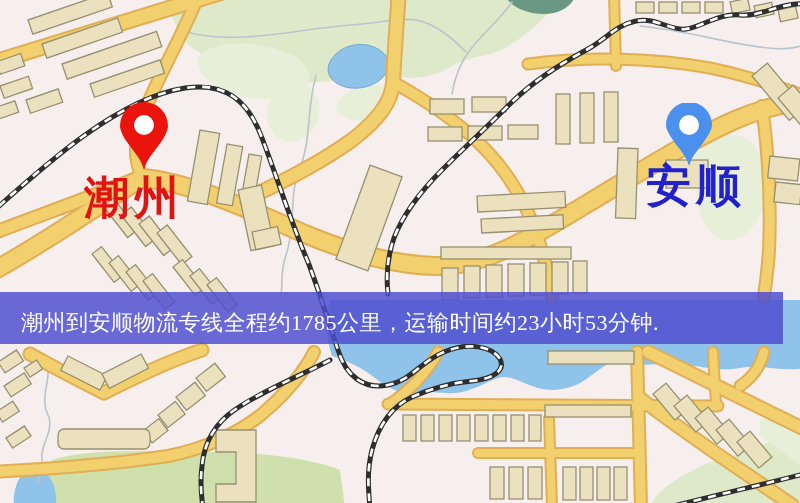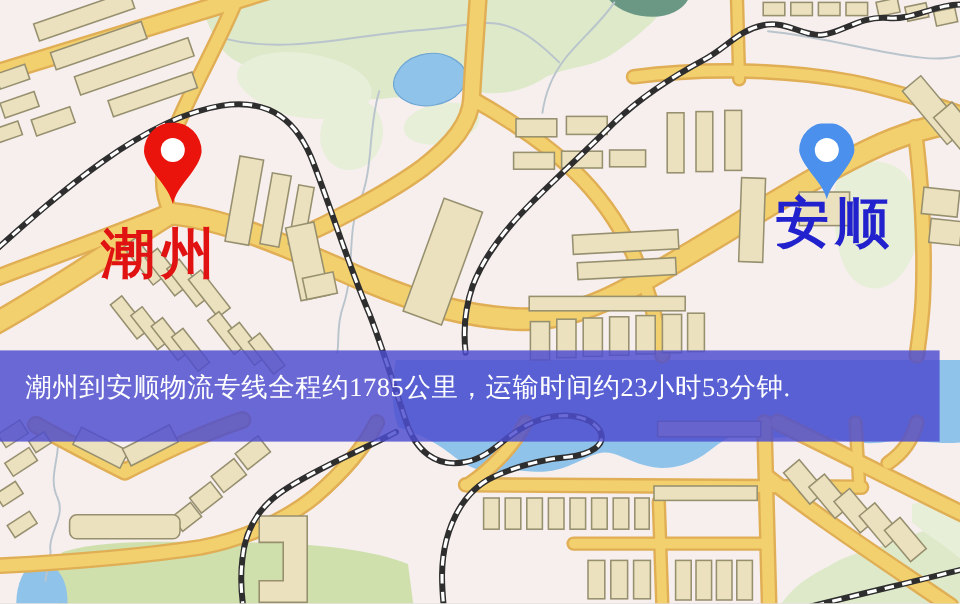--- a/index.html
+++ b/index.html
@@ -16,40 +16,40 @@
   .water{fill:var(--map-water,#8fc3ea);}
   .pond{fill:var(--map-pond,#6a9884);}
   .stream{stroke:var(--map-stream,#b9c4cc);fill:none;stroke-width:1.6;stroke-linecap:round;}
   .rc{stroke:var(--map-road-casing,#e0ae55);fill:none;stroke-linecap:round;stroke-linejoin:round;}
   .rf{stroke:var(--map-road,#f3d06e);fill:none;stroke-linecap:round;stroke-linejoin:round;}
   .b{fill:var(--map-building,#ece1bf);stroke:var(--map-building-stroke,#97906f);stroke-width:1.3;}
   .rail1{stroke:var(--map-railway,#2e2e2e);stroke-width:5;fill:none;stroke-linecap:round;}
   .rail2{stroke:var(--map-railway-dash,#fff);stroke-width:2.6;fill:none;stroke-dasharray:8 7;}
   
   .banner{
-    position:absolute;left:0;right:17px;top:292px;height:76px;z-index:5;
+    position:absolute;left:0;right:17px;top:292px;height:52px;z-index:5;
   }
   .banner::before{
     content:"";position:absolute;inset:0;background:var(--banner-bg,#4e4ecf);opacity:.84;
   }
   .banner-text{
     position:relative;z-index:1;color:var(--banner-fg,#fff);
     font-size:22px;line-height:62px;padding-left:21px;white-space:nowrap;
     letter-spacing:.5px;
   }
   .pin{position:absolute;z-index:6;}
   .pin-origin{left:119px;top:102px;width:50px;height:68px;}
   .pin-dest{left:665px;top:103px;width:48px;height:63px;}
   .pin-origin path{fill:var(--origin-pin,#ea140c);}
   .pin-dest path{fill:var(--dest-pin,#4a90ec);}
   .loc-label{
     position:absolute;z-index:7;font-size:45px;font-weight:bold;
     letter-spacing:5px;white-space:nowrap;line-height:1;
   }
-  .label-origin{left:84px;top:190px;color:var(--origin-label,#e01212);text-align:center;}
+  .label-origin{left:84px;top:176px;color:var(--origin-label,#e01212);text-align:center;}
   .label-dest{left:646px;top:164px;color:var(--dest-label,#2121cd);}
 </style>
 </head>
 <body>
 
 <div class="stage">
 
   <svg class="map" width="800" height="503" viewBox="0 0 800 503">
     <defs>
       <path id="p_d" d="M-12,64 L242,-14"></path>

